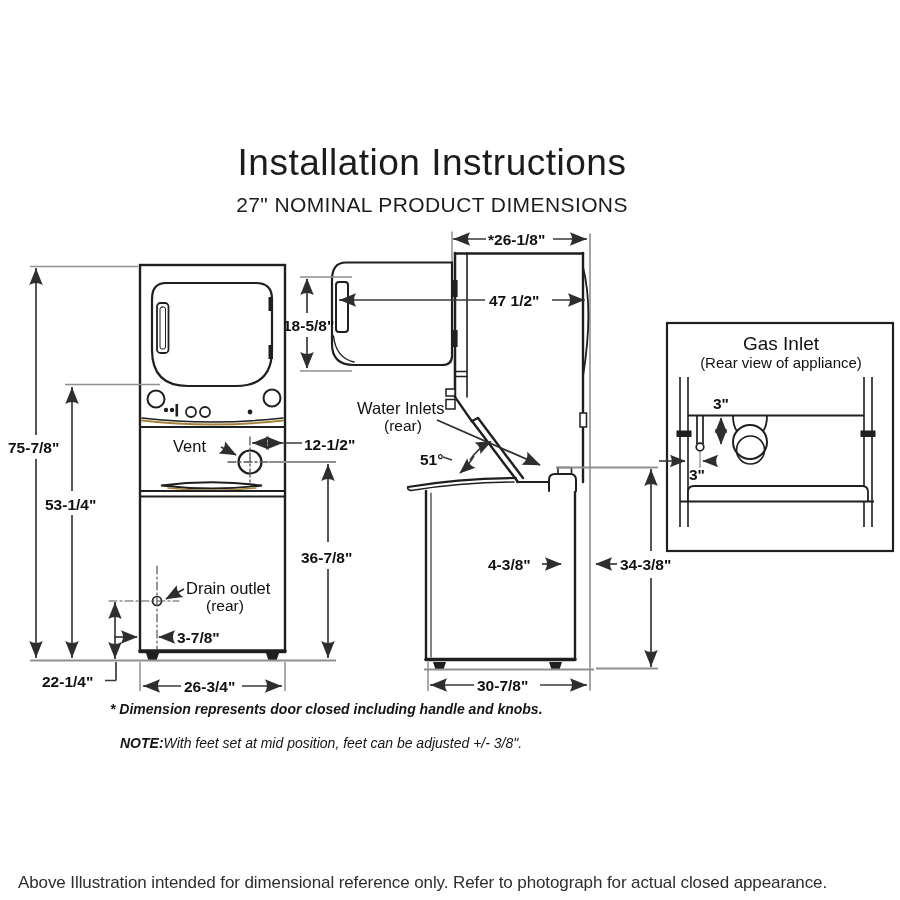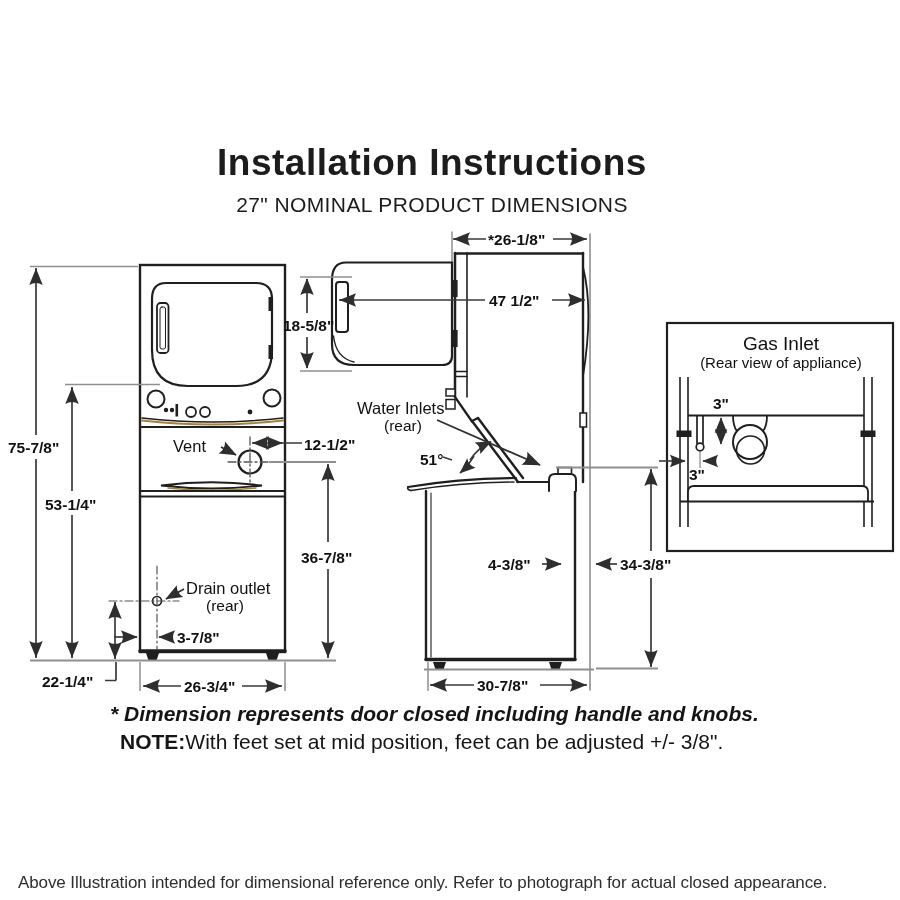--- a/index.html
+++ b/index.html
@@ -1,23 +1,23 @@
 <!DOCTYPE html>
 <html><head>
 <meta charset="utf-8">
 <style>
   html,body{margin:0;padding:0;}
   body{width:900px;height:900px;background:#ffffff;position:relative;overflow:hidden;
        font-family:"Liberation Sans",sans-serif;color:#1a1a1a;}
   .hdr{position:absolute;left:0;top:142px;width:864px;text-align:center;}
-  .hdr .main{font-size:37px;font-weight:700;letter-spacing:0.5px;color:#1c1c1c;}
+  .hdr .main{font-size:37px;font-weight:400;letter-spacing:0.5px;color:#1c1c1c;}
   .hdr .sub{font-size:21px;font-weight:400;letter-spacing:0.4px;margin-top:9px;color:#1c1c1c;}
-  .notes{position:absolute;left:110px;top:702px;font-size:21px;line-height:1.14;color:#151515;}
+  .notes{position:absolute;left:110px;top:702px;font-size:14px;line-height:1.14;color:#151515;}
   .notes .l1{font-weight:700;font-style:italic;}
-  .notes .l2{margin-left:10px;margin-top:4px;}
+  .notes .l2{margin-left:10px;font-style:italic;margin-top:18px;}
   .notes .l2 .nlab{font-weight:700;}
   .footer{position:absolute;left:18px;top:873px;width:880px;font-size:17px;color:#2e2e2e;
           letter-spacing:-0.1px;transform:scaleX(1.0);transform-origin:left;}
   svg text{font-family:"Liberation Sans",sans-serif;fill:#111;}
   .dim{font-size:15.5px;font-weight:700;}
   .lab{font-size:16.5px;font-weight:400;}
   .lab2{font-size:15.5px;font-weight:400;}
   .gastitle{font-size:19px;font-weight:400;}
   .gassub{font-size:15px;font-weight:400;}
 </style>

